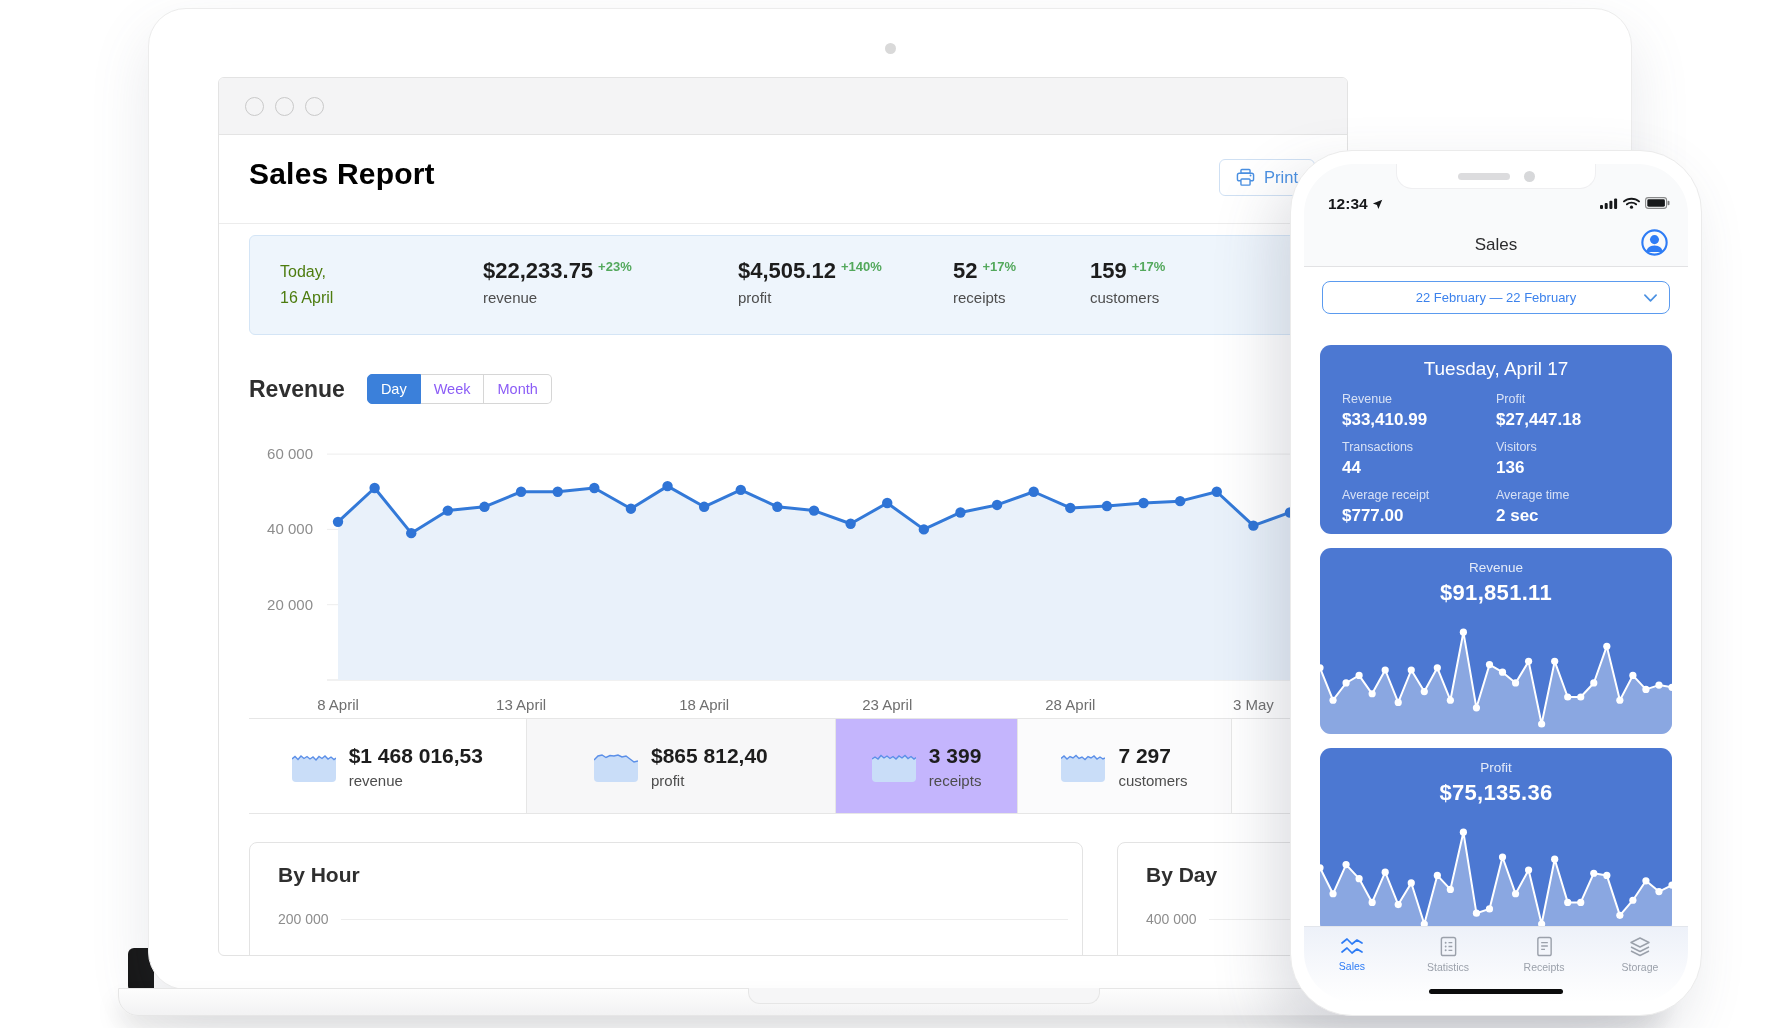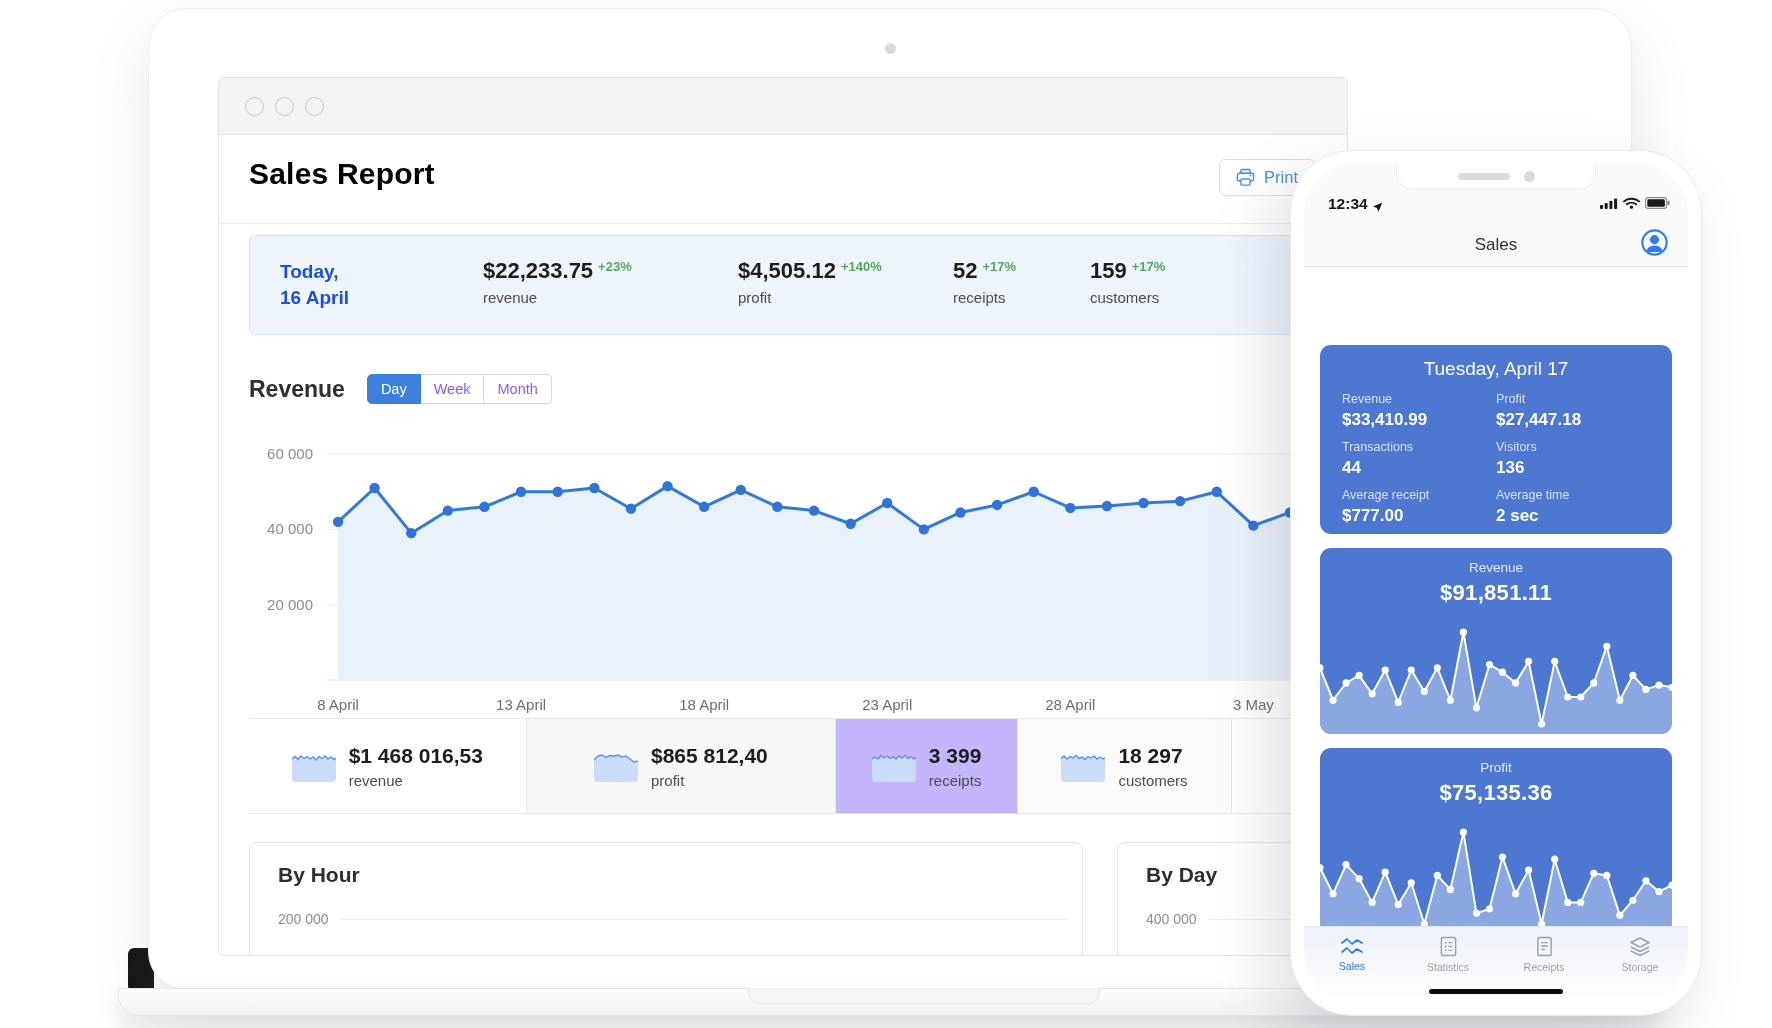--- a/index.html
+++ b/index.html
@@ -25,21 +25,21 @@
   .titlebar{height:56px;background:#f4f4f5;border-bottom:1px solid #e4e4e4;display:flex;align-items:center;padding-left:26px;gap:11px;}
   .tdot{width:17px;height:17px;border:1.5px solid #c9c9c9;border-radius:50%;background:transparent;}
   .report-header{position:relative;height:88px;border-bottom:1px solid #ececec;}
   .report-header h1{position:absolute;left:30px;top:22px;margin:0;font-size:30px;color:#000000;letter-spacing:.2px;}
   .print-btn{position:absolute;right:32px;top:24px;display:flex;align-items:center;gap:9px;background:#fff;
           border:1px solid #cfe0f3;border-radius:6px;padding:8px 16px;color:#4a90e2;font-size:16.5px;font-family:inherit;cursor:pointer;}
 
   
   .today-bar{position:absolute;left:30px;top:157px;width:1066px;height:98px;background:#eef5fc;
           border:1px solid #d4e5f6;border-radius:6px;}
-  .today-date{position:absolute;left:30px;top:23px;font-size:19px;font-weight:bold;color:#1d4ed8;line-height:26px;}
+  .today-date{position:absolute;left:30px;top:23px;font-size:16px;font-weight:normal;color:#4d7c0f;line-height:26px;}
   .tstat{position:absolute;top:22px;}
   .tstat.s1{left:233px}.tstat.s2{left:488px}.tstat.s3{left:703px}.tstat.s4{left:840px}
   .tval{font-size:22px;font-weight:bold;color:#1d1d1d;}
   .delta{font-size:13px;color:#53a85c;font-weight:bold;margin-left:5px;position:relative;top:-7px;}
   .tlabel{font-size:15px;color:#4d4d4d;margin-top:5px;}
 
   
   .rev-row{position:absolute;left:30px;top:296px;display:flex;align-items:center;gap:22px;}
   .rev-row h2{margin:0;font-size:23px;color:#2f2f2f;}
   .seg{display:flex;}
@@ -72,21 +72,21 @@
 
   
   .phone{position:absolute;left:1290px;top:150px;width:410px;height:864px;background:#fff;
          border:1px solid #ebebeb;border-radius:62px;box-shadow:-18px 25px 60px rgba(70,80,100,.18);z-index:10;}
   .pscreen{position:absolute;left:13px;top:13px;width:384px;height:838px;border-radius:50px;overflow:hidden;background:#fff;}
   .p-header{position:absolute;top:0;left:0;right:0;height:102px;background:#f9fafb;border-bottom:1px solid #e2e2e4;}
   .notch{position:absolute;top:0;left:50%;transform:translateX(-50%);width:198px;height:24px;background:#fff;
          border:1px solid #efeff1;border-top:0;border-radius:0 0 16px 16px;display:flex;align-items:center;justify-content:center;gap:14px;z-index:3;}
   .speaker{width:52px;height:7px;border-radius:4px;background:#dcdcde;}
   .cam{width:11px;height:11px;border-radius:50%;background:#d7d8da;}
-  .p-time{position:absolute;left:24px;top:31px;display:flex;align-items:flex-end;gap:4px;font-size:15.5px;font-weight:bold;color:#17181a;}
+  .p-time{position:absolute;left:24px;top:31px;display:flex;align-items:center;gap:4px;font-size:15.5px;font-weight:bold;color:#17181a;}
   .p-status-icons{position:absolute;right:18px;top:33px;display:flex;align-items:center;gap:5px;}
   .p-navtitle{position:absolute;top:71px;left:0;right:0;text-align:center;font-size:17px;color:#2c2c2e;}
   .p-avatar{position:absolute;right:20px;top:65px;}
   .p-range{position:absolute;left:18px;top:117px;width:348px;height:33px;background:#fff;border:1.5px solid #5b9bef;
          border-radius:8px;color:#3c82ec;font-size:13px;font-family:inherit;cursor:pointer;}
   .p-range .chev{position:absolute;right:12px;top:12px;}
   .pcard{position:absolute;left:16px;width:352px;border-radius:11px;background:#4c78d2;overflow:hidden;}
   .pcard-summary{top:181px;height:189px;}
   .pc-title{text-align:center;margin-top:13px;font-size:19px;color:#fff;}
   .pc-grid{display:grid;grid-template-columns:1fr 1fr;padding:2px 22px 0;}
@@ -246,21 +246,21 @@
                 <div class="tot-val">3 399</div>
                 <div class="tot-label">receipts</div>
               </div>
           </div>
           <div class="tot-cell w4">
             <svg class="spark-ic" width="44" height="32" viewBox="0 0 44 32">
               <path d="M0 8.5 L3 6 6 9 9 6.5 12 8 15 5.5 18 8.5 21 7 24 9.5 27 6.5 30 8 33 6 36 9 39 7 42 9 44 8 V32 H0 Z" fill="#c9ddf8"></path>
               <path d="M0 8.5 L3 6 6 9 9 6.5 12 8 15 5.5 18 8.5 21 7 24 9.5 27 6.5 30 8 33 6 36 9 39 7 42 9 44 8" fill="none" stroke="#5b8fe8" stroke-width="1.4"></path>
             </svg>
             <div>
-                <div class="tot-val">18 297</div>
+                <div class="tot-val">7 297</div>
                 <div class="tot-label">customers</div>
               </div>
           </div>
           <div class="tot-cell w5"></div>
         </div>
 
         <div class="bh-card">
           <div class="card-title">By Hour</div>
           <div class="axis-row">
             <span>200 000</span>
@@ -323,20 +323,26 @@
             <circle cx="14" cy="11" r="4.7"></circle>
             <path d="M14 17 c-5.4 0 -8.4 3.5 -8.4 6.8 h16.8 c0 -3.3 -3 -6.8 -8.4 -6.8 Z"></path>
           </g>
         </svg>
       </div>
       <div class="notch">
         <span class="speaker"></span>
         <span class="cam"></span>
       </div>
 
+      <button class="p-range">
+        <span>22 February — 22 February</span>
+        <svg class="chev" width="13" height="8" viewBox="0 0 14 8">
+          <path d="M1 1 L7 7 L13 1" fill="none" stroke="#4a90e2" stroke-width="1.8" stroke-linecap="round" stroke-linejoin="round"></path>
+        </svg>
+      </button>
 
       <div class="pcard pcard-summary">
         <div class="pc-title">Tuesday, April 17</div>
         <div class="pc-grid">
           <div class="pc-cell">
             <div class="pc-label">Revenue</div>
             <div class="pc-value">$33,410.99</div>
           </div>
           <div class="pc-cell">
             <div class="pc-label">Profit</div>

